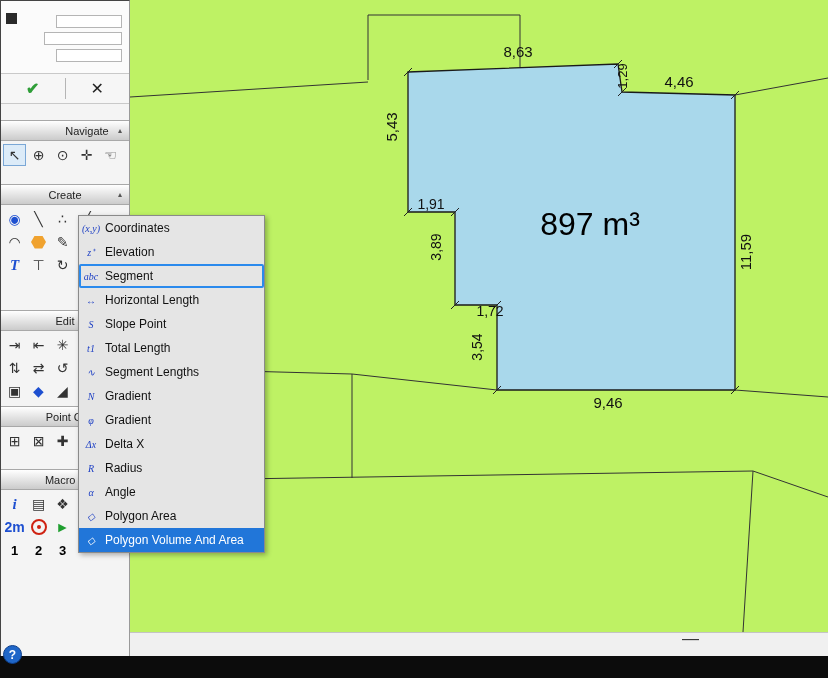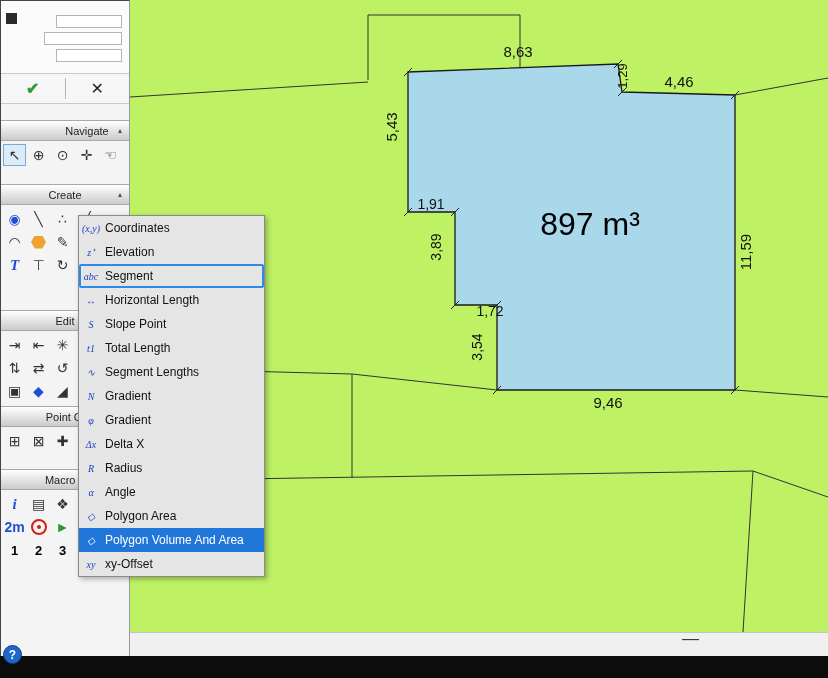--- a/index.html
+++ b/index.html
@@ -258,19 +258,15 @@
         <span class="mi-label">Angle</span>
       </div>
       <div class="menu-item">
         <span class="mi-icon">◇</span>
         <span class="mi-label">Polygon Area</span>
       </div>
       <div class="menu-item selected">
         <span class="mi-icon">◇</span>
         <span class="mi-label">Polygon Volume And Area</span>
       </div>
-      <div class="menu-item">
-        <span class="mi-icon">xy</span>
-        <span class="mi-label">xy-Offset</span>
-      </div>
     </div>
 
 </div>
 
 </body></html>

